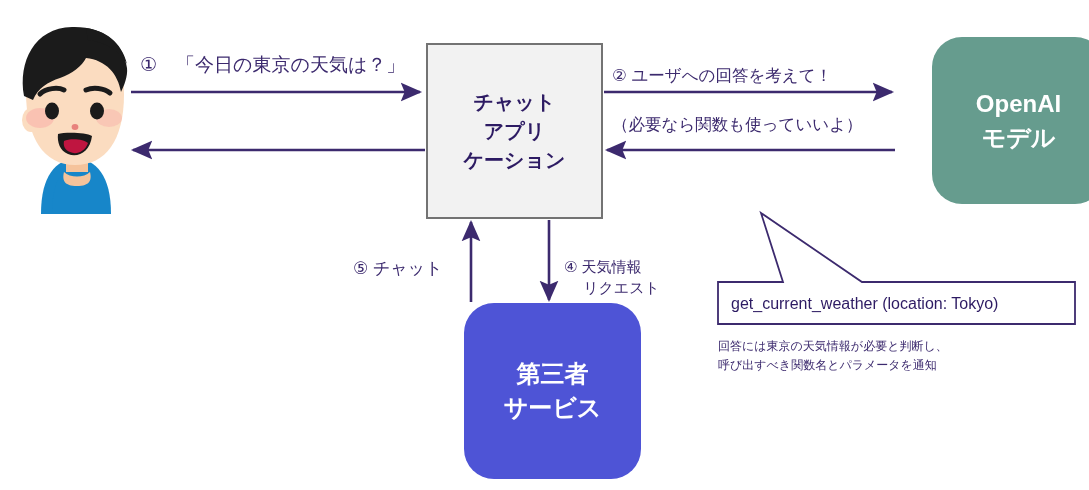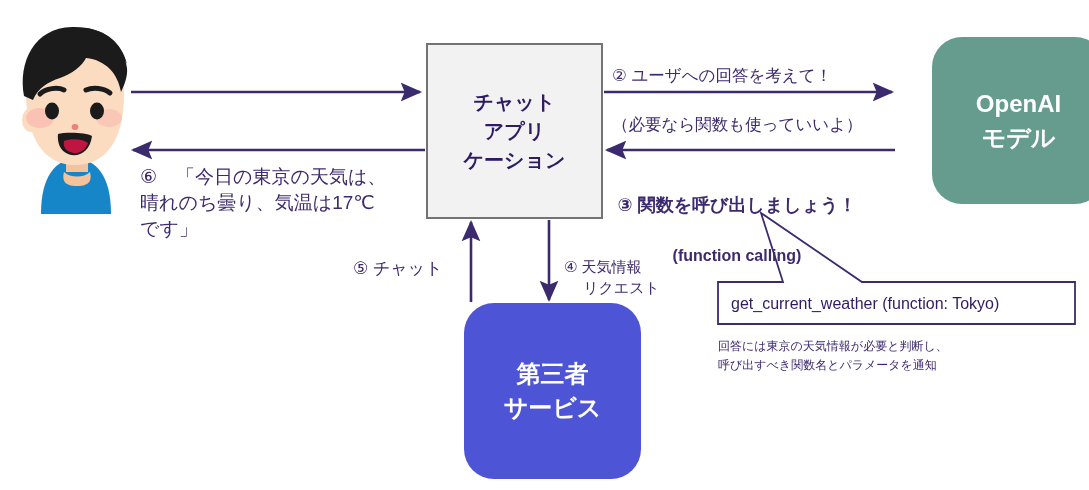--- a/index.html
+++ b/index.html
@@ -184,38 +184,32 @@
   <div class="node" id="node-openai">
     <div class="node-text">OpenAI
 モデル</div>
   </div>
 
   <div class="node" id="node-third-party">
     <div class="node-text">第三者
 サービス</div>
   </div>
 
-
-  <div class="lbl" id="cap-6">⑥　「今日の東京の天気は、
-晴れのち曇り、気温は17℃
-です」</div>
+  <div class="lbl" id="cap-1">①　「今日の東京の天気は？」</div>
+
 
   <div class="lbl" id="cap-2">
     <div>② ユーザへの回答を考えて！</div>
     <div>（必要なら関数も使っていいよ）</div>
   </div>
 
-  <div class="lbl" id="cap-3">
-    <div>③ 関数を呼び出しましょう！</div>
-    <div class="sub">(function calling)</div>
-  </div>
 
   <div class="lbl" id="cap-4">④ 天気情報
 　 リクエスト</div>
 
   <div class="lbl" id="cap-5">⑤ チャット</div>
 
-  <div id="callout-text">get_current_weather (function: Tokyo)</div>
+  <div id="callout-text">get_current_weather (location: Tokyo)</div>
 
   <div id="callout-note">回答には東京の天気情報が必要と判断し、
 呼び出すべき関数名とパラメータを通知</div>
 
 </div>
 
 </body></html>

